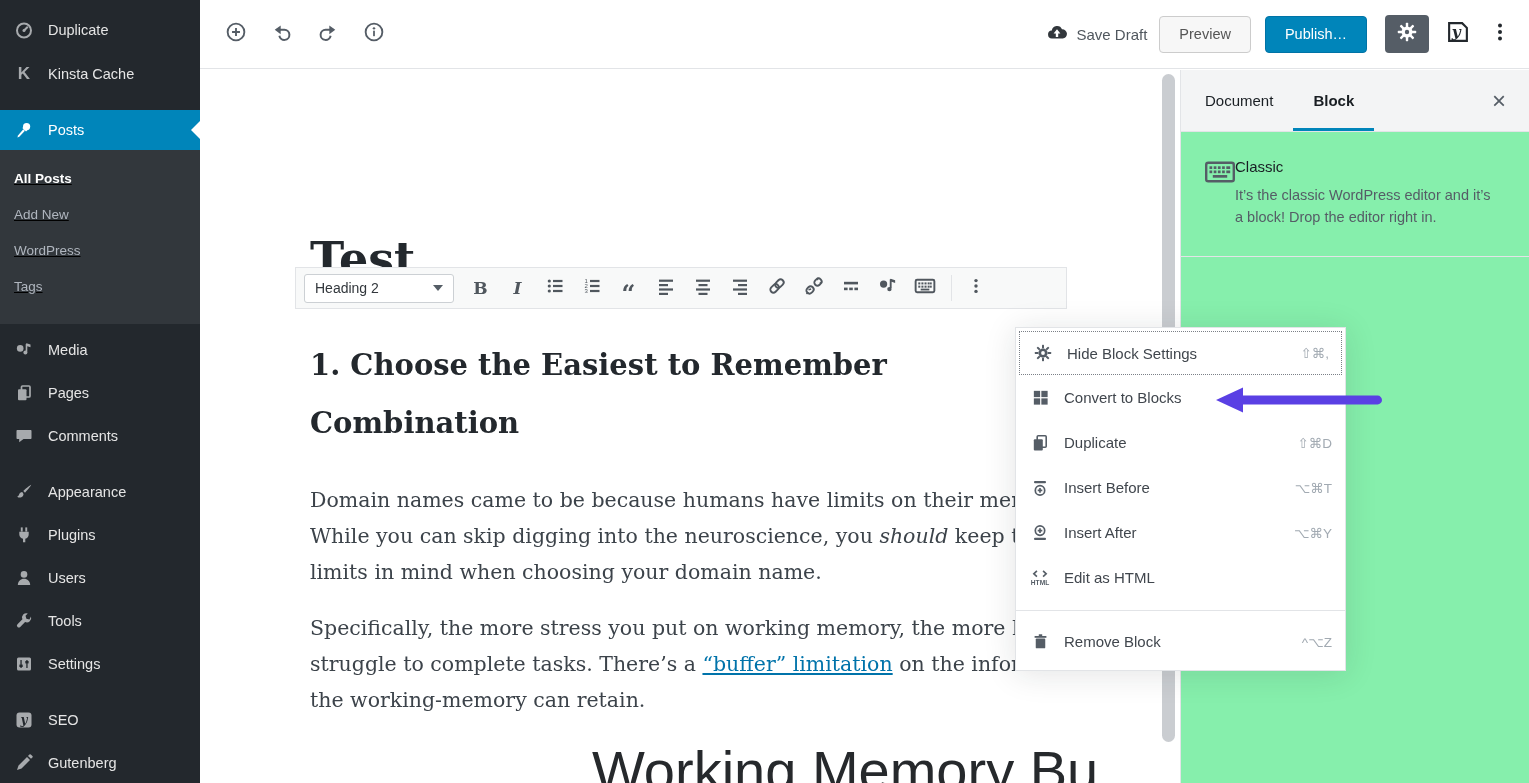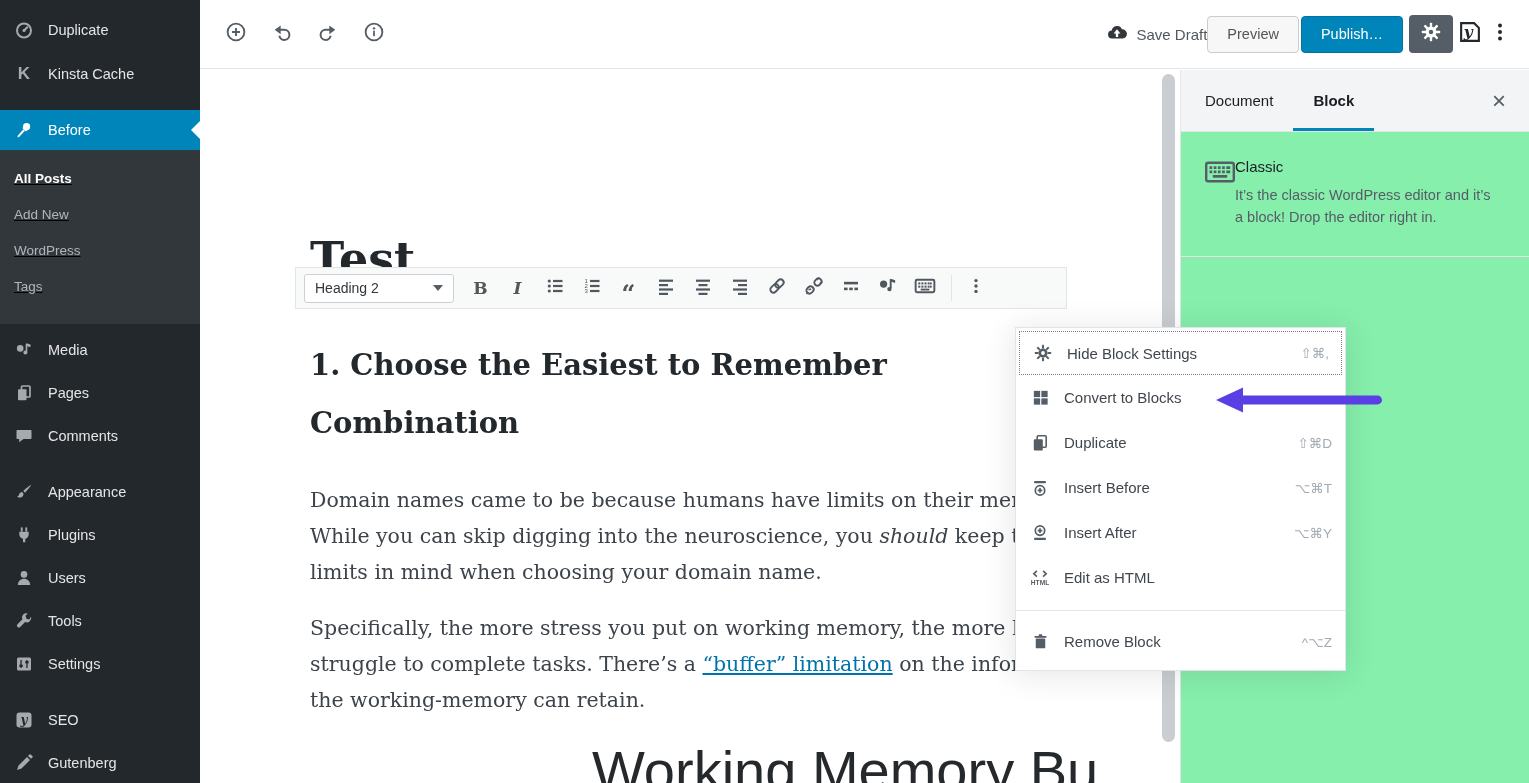--- a/index.html
+++ b/index.html
@@ -20,21 +20,21 @@
   .submenu{background:#32373c;padding:10px 0 20px 0;text-decoration:underline;}
   .sub-item{height:36px;display:flex;align-items:center;padding-left:14px;font-size:13.5px;color:#b0b6bf;cursor:pointer;}
   .sub-item.current{color:#fff;font-weight:bold;}
   .s-gap{height:13px;}
 
   
   .topbar{position:absolute;left:200px;top:0;width:1329px;height:69px;background:#fff;
           border-bottom:1px solid #e2e4e7;display:flex;align-items:center;box-sizing:border-box;}
   .tb-left{display:flex;align-items:center;gap:10px;margin-left:18px;}
   .tb-icon-btn{width:36px;height:36px;display:flex;align-items:center;justify-content:center;color:#555d66;cursor:pointer;}
-  .tb-right{margin-left:auto;display:flex;align-items:center;padding-right:16px;}
+  .tb-right{margin-left:auto;display:flex;align-items:center;gap:12px;padding-right:16px;}
   .save-draft{display:flex;align-items:center;gap:8px;color:#50575e;font-size:15px;cursor:pointer;}
   .btn{font-size:14.5px;border-radius:4px;cursor:pointer;box-sizing:border-box;display:inline-flex;align-items:center;justify-content:center;}
   .btn-secondary{background:#f7f7f7;border:1px solid #ccc;color:#555;height:37px;padding:0 19px;}
   .btn-primary{background:#0085ba;border:1px solid #0073a6;color:#fff;height:37px;padding:0 19px;margin-left:2px;}
   .gear-btn{width:44px;height:38px;border-radius:4px;background:#555d66;display:flex;align-items:center;justify-content:center;cursor:pointer;margin-left:6px;}
   .yoast-btn{width:34px;height:34px;display:flex;align-items:center;justify-content:center;color:#23282d;cursor:pointer;}
   .more-btn{width:26px;height:34px;display:flex;align-items:center;justify-content:center;color:#23282d;cursor:pointer;}
 
   
   .editor{position:absolute;left:200px;top:70px;width:980px;height:713px;background:#fff;overflow:hidden;}
@@ -113,21 +113,21 @@
     </div>
 
     <div class="s-item active">
       <span class="s-ico">
         <svg width="20" height="20" viewBox="0 0 20 20" fill="currentColor">
             <circle cx="12.6" cy="6.6" r="3.6"></circle>
             <path d="M9.3 9.2l1.6 1.6-5.6 6-1.9.6.6-1.9z"></path>
             <path d="M8.4 8l3.6 3.6 1.4-1.4L9.8 6.6z"></path>
           </svg>
       </span>
-      <span class="s-label">Before</span>
+      <span class="s-label">Posts</span>
       <span class="s-arrow"></span>
     </div>
     <div class="submenu">
       <div class="sub-item current">
           <span>All Posts</span>
         </div>
       <div class="sub-item">
           <span>Add New</span>
         </div>
       <div class="sub-item">

